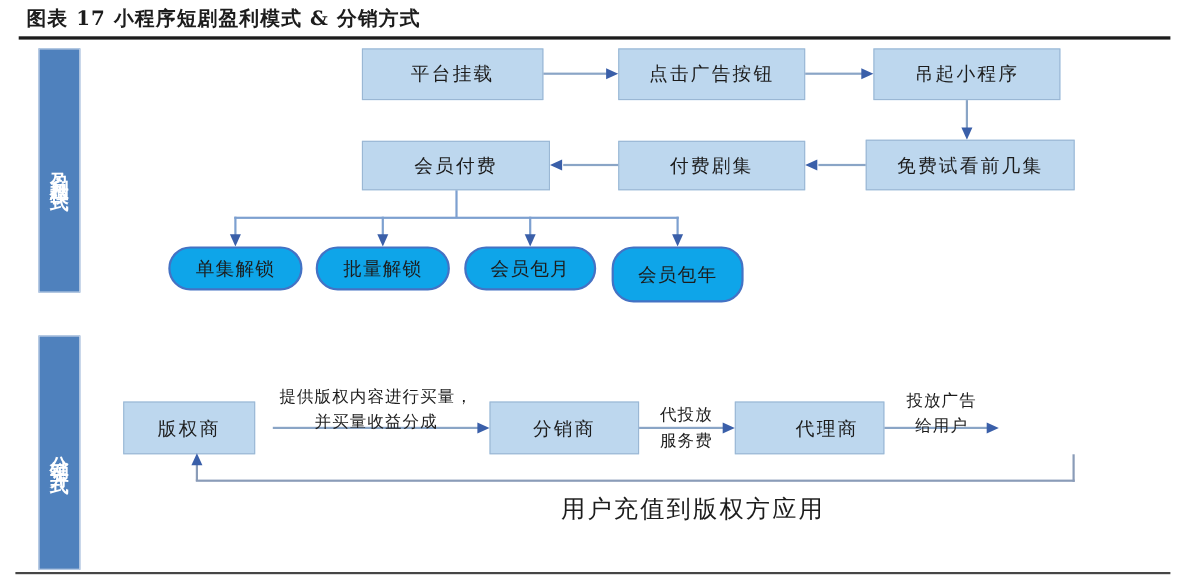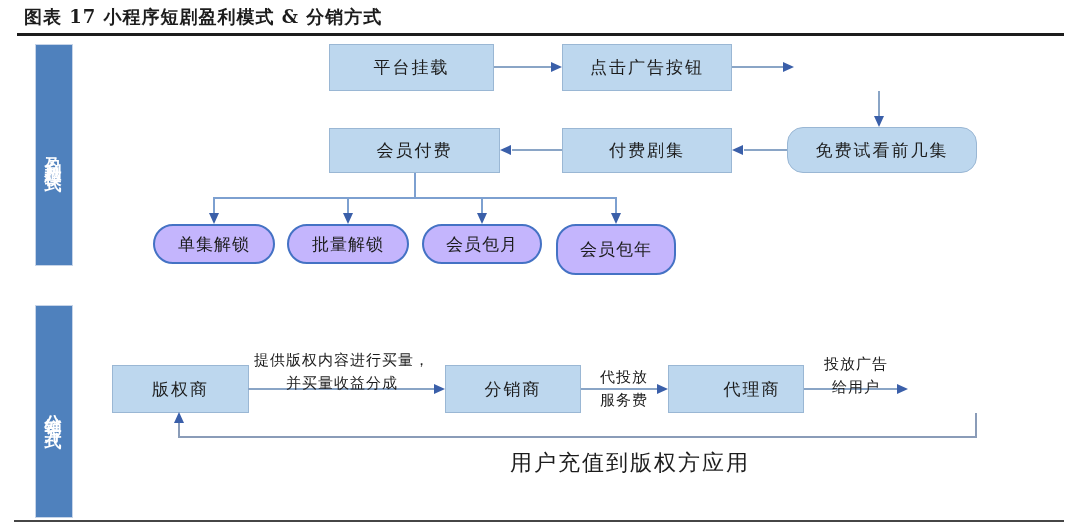--- a/index.html
+++ b/index.html
@@ -34,21 +34,21 @@
     writing-mode:vertical-rl;text-orientation:upright;color:#ffffff;
     font-size:17px;letter-spacing:6px;font-weight:bold;
   }
   .node{
     position:absolute;background:var(--c-node-fill);
     border:1px solid var(--c-node-border);
     display:flex;align-items:center;justify-content:center;
     font-size:17px;letter-spacing:2px;box-sizing:border-box;white-space:nowrap;
   }
   .option{
-    position:absolute;background:#c4b5fd;
+    position:absolute;background:#0ea5e9;
     border:2px solid var(--c-option-border);border-radius:20px;
     display:flex;align-items:center;justify-content:center;
     font-size:17px;letter-spacing:1px;box-sizing:border-box;white-space:nowrap;
   }
   .hline,.vline{position:absolute;background:var(--c-line);}
   .hline{height:2px;}
   .vline{width:2px;}
   .branch{background:var(--c-branch-line);}
   .retline{background:var(--c-return-line);}
   .tri{position:absolute;width:0;height:0;}
@@ -77,32 +77,33 @@
 
   <div class="vbar" style="left:35px;top:44px;height:222px;">
     <span>盈利模式</span>
   </div>
   <div class="vbar" style="left:35px;top:305px;height:213px;">
     <span>分销方式</span>
   </div>
 
   <div class="node" style="left:329px;top:44px;width:165px;height:47px;">平台挂载</div>
   <div class="node" style="left:562px;top:44px;width:170px;height:47px;">点击广告按钮</div>
+  <div class="node" style="left:794px;top:44px;width:170px;height:47px;">吊起小程序</div>
 
   <div class="hline" style="left:494px;top:66px;width:59px;"></div>
   <div class="tri tri-r" style="left:551px;top:62px;"></div>
   <div class="hline" style="left:732px;top:66px;width:52px;"></div>
   <div class="tri tri-r" style="left:783px;top:62px;"></div>
 
   <div class="vline" style="left:878px;top:91px;height:27px;"></div>
   <div class="tri tri-d" style="left:874px;top:116px;"></div>
 
   <div class="node" style="left:329px;top:128px;width:171px;height:45px;">会员付费</div>
   <div class="node" style="left:562px;top:128px;width:170px;height:45px;">付费剧集</div>
-  <div class="node" style="left:787px;top:127px;width:190px;height:46px;border-radius:16px;">免费试看前几集</div>
+  <div class="node" style="left:787px;top:127px;width:190px;height:46px;">免费试看前几集</div>
 
   <div class="hline" style="left:744px;top:149px;width:43px;"></div>
   <div class="tri tri-l" style="left:732px;top:145px;"></div>
   <div class="hline" style="left:512px;top:149px;width:50px;"></div>
   <div class="tri tri-l" style="left:500px;top:145px;"></div>
 
   <div class="vline branch" style="left:414px;top:173px;height:25px;"></div>
   <div class="hline branch" style="left:213px;top:197px;width:404px;"></div>
   <div class="vline branch" style="left:213px;top:197px;height:17px;"></div>
   <div class="tri tri-d" style="left:209px;top:213px;"></div>
@@ -111,21 +112,21 @@
   <div class="vline branch" style="left:481px;top:197px;height:17px;"></div>
   <div class="tri tri-d" style="left:477px;top:213px;"></div>
   <div class="vline branch" style="left:615px;top:197px;height:17px;"></div>
   <div class="tri tri-d" style="left:611px;top:213px;"></div>
 
   <div class="option" style="left:153px;top:224px;width:122px;height:40px;">单集解锁</div>
   <div class="option" style="left:287px;top:224px;width:122px;height:40px;font-family:Liberation Mono, monospace;">批量解锁</div>
   <div class="option" style="left:422px;top:224px;width:120px;height:40px;">会员包月</div>
   <div class="option" style="left:556px;top:224px;width:120px;height:51px;">会员包年</div>
 
-  <div class="node" style="left:112px;top:365px;width:137px;height:48px;">版权商</div>
+  <div class="node" style="left:112px;top:365px;width:120px;height:48px;">版权商</div>
   <div class="node" style="left:445px;top:365px;width:136px;height:48px;">分销商</div>
   <div class="node" style="left:668px;top:365px;width:136px;height:48px;padding-left:32px;">代理商</div>
 
   <div class="hline" style="left:248px;top:388px;width:187px;"></div>
   <div class="tri tri-r" style="left:434px;top:384px;"></div>
   <div class="edge-label" style="left:242px;top:352px;width:200px;">
     <span class="l1">提供版权内容进行买量，</span>
     <span class="l2">并买量收益分成</span>
   </div>
 

